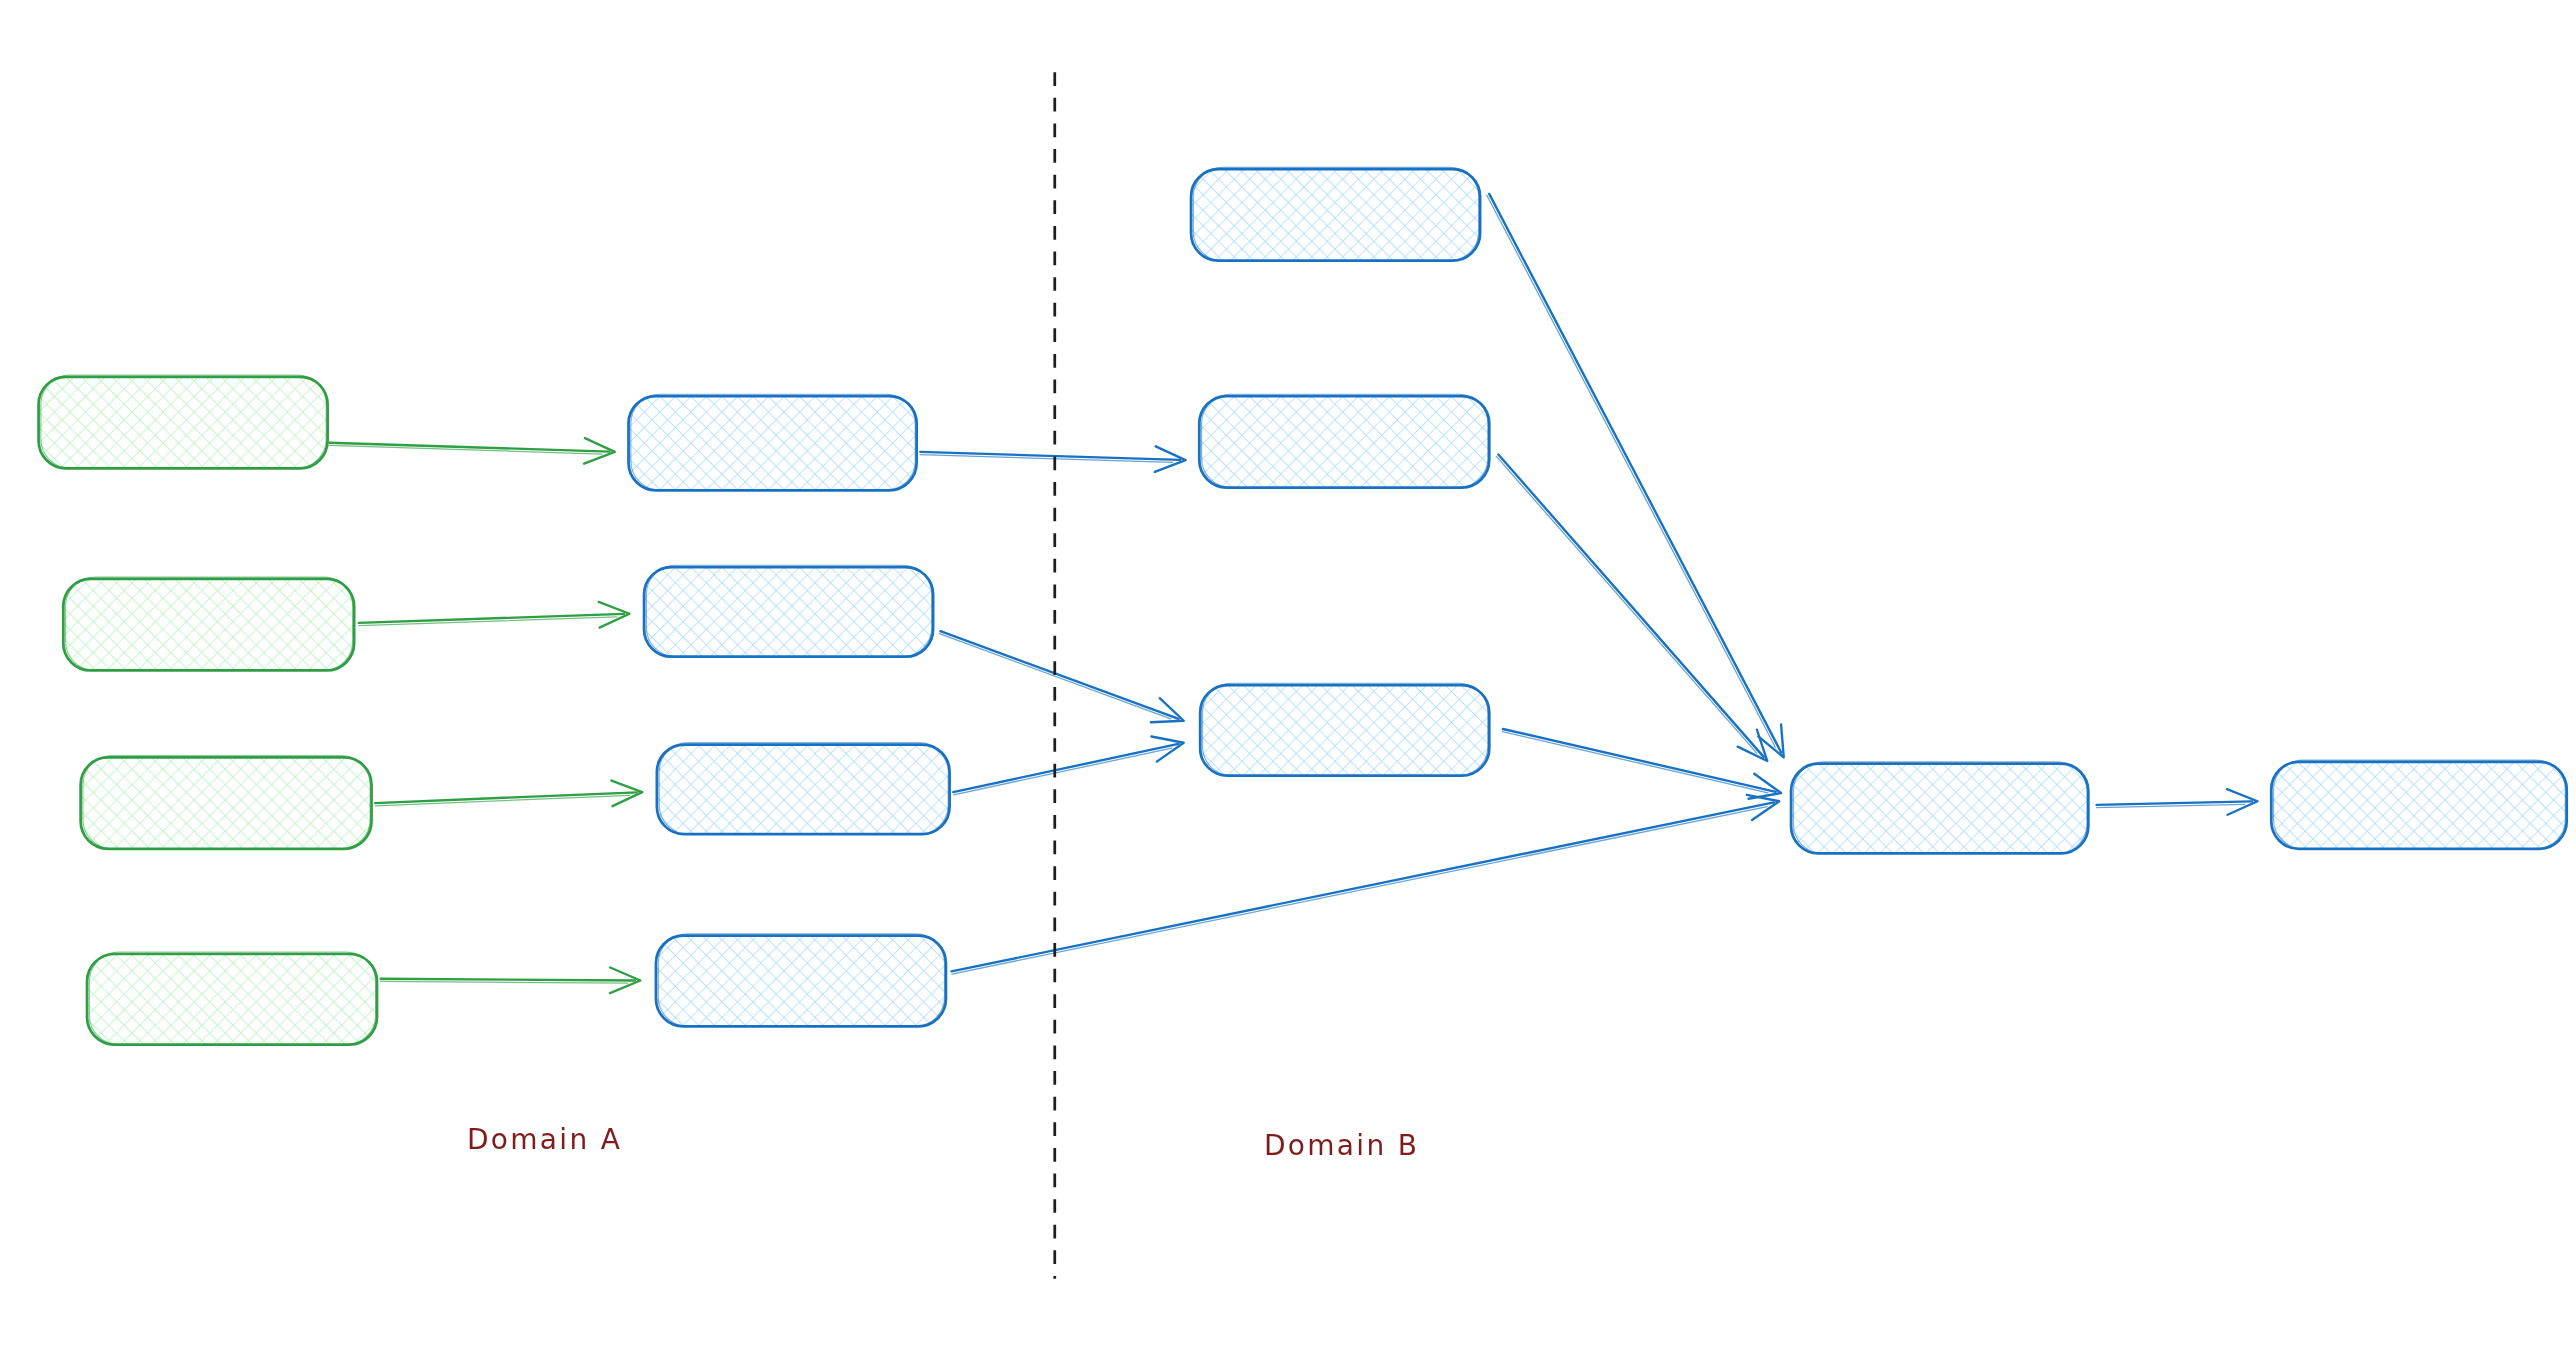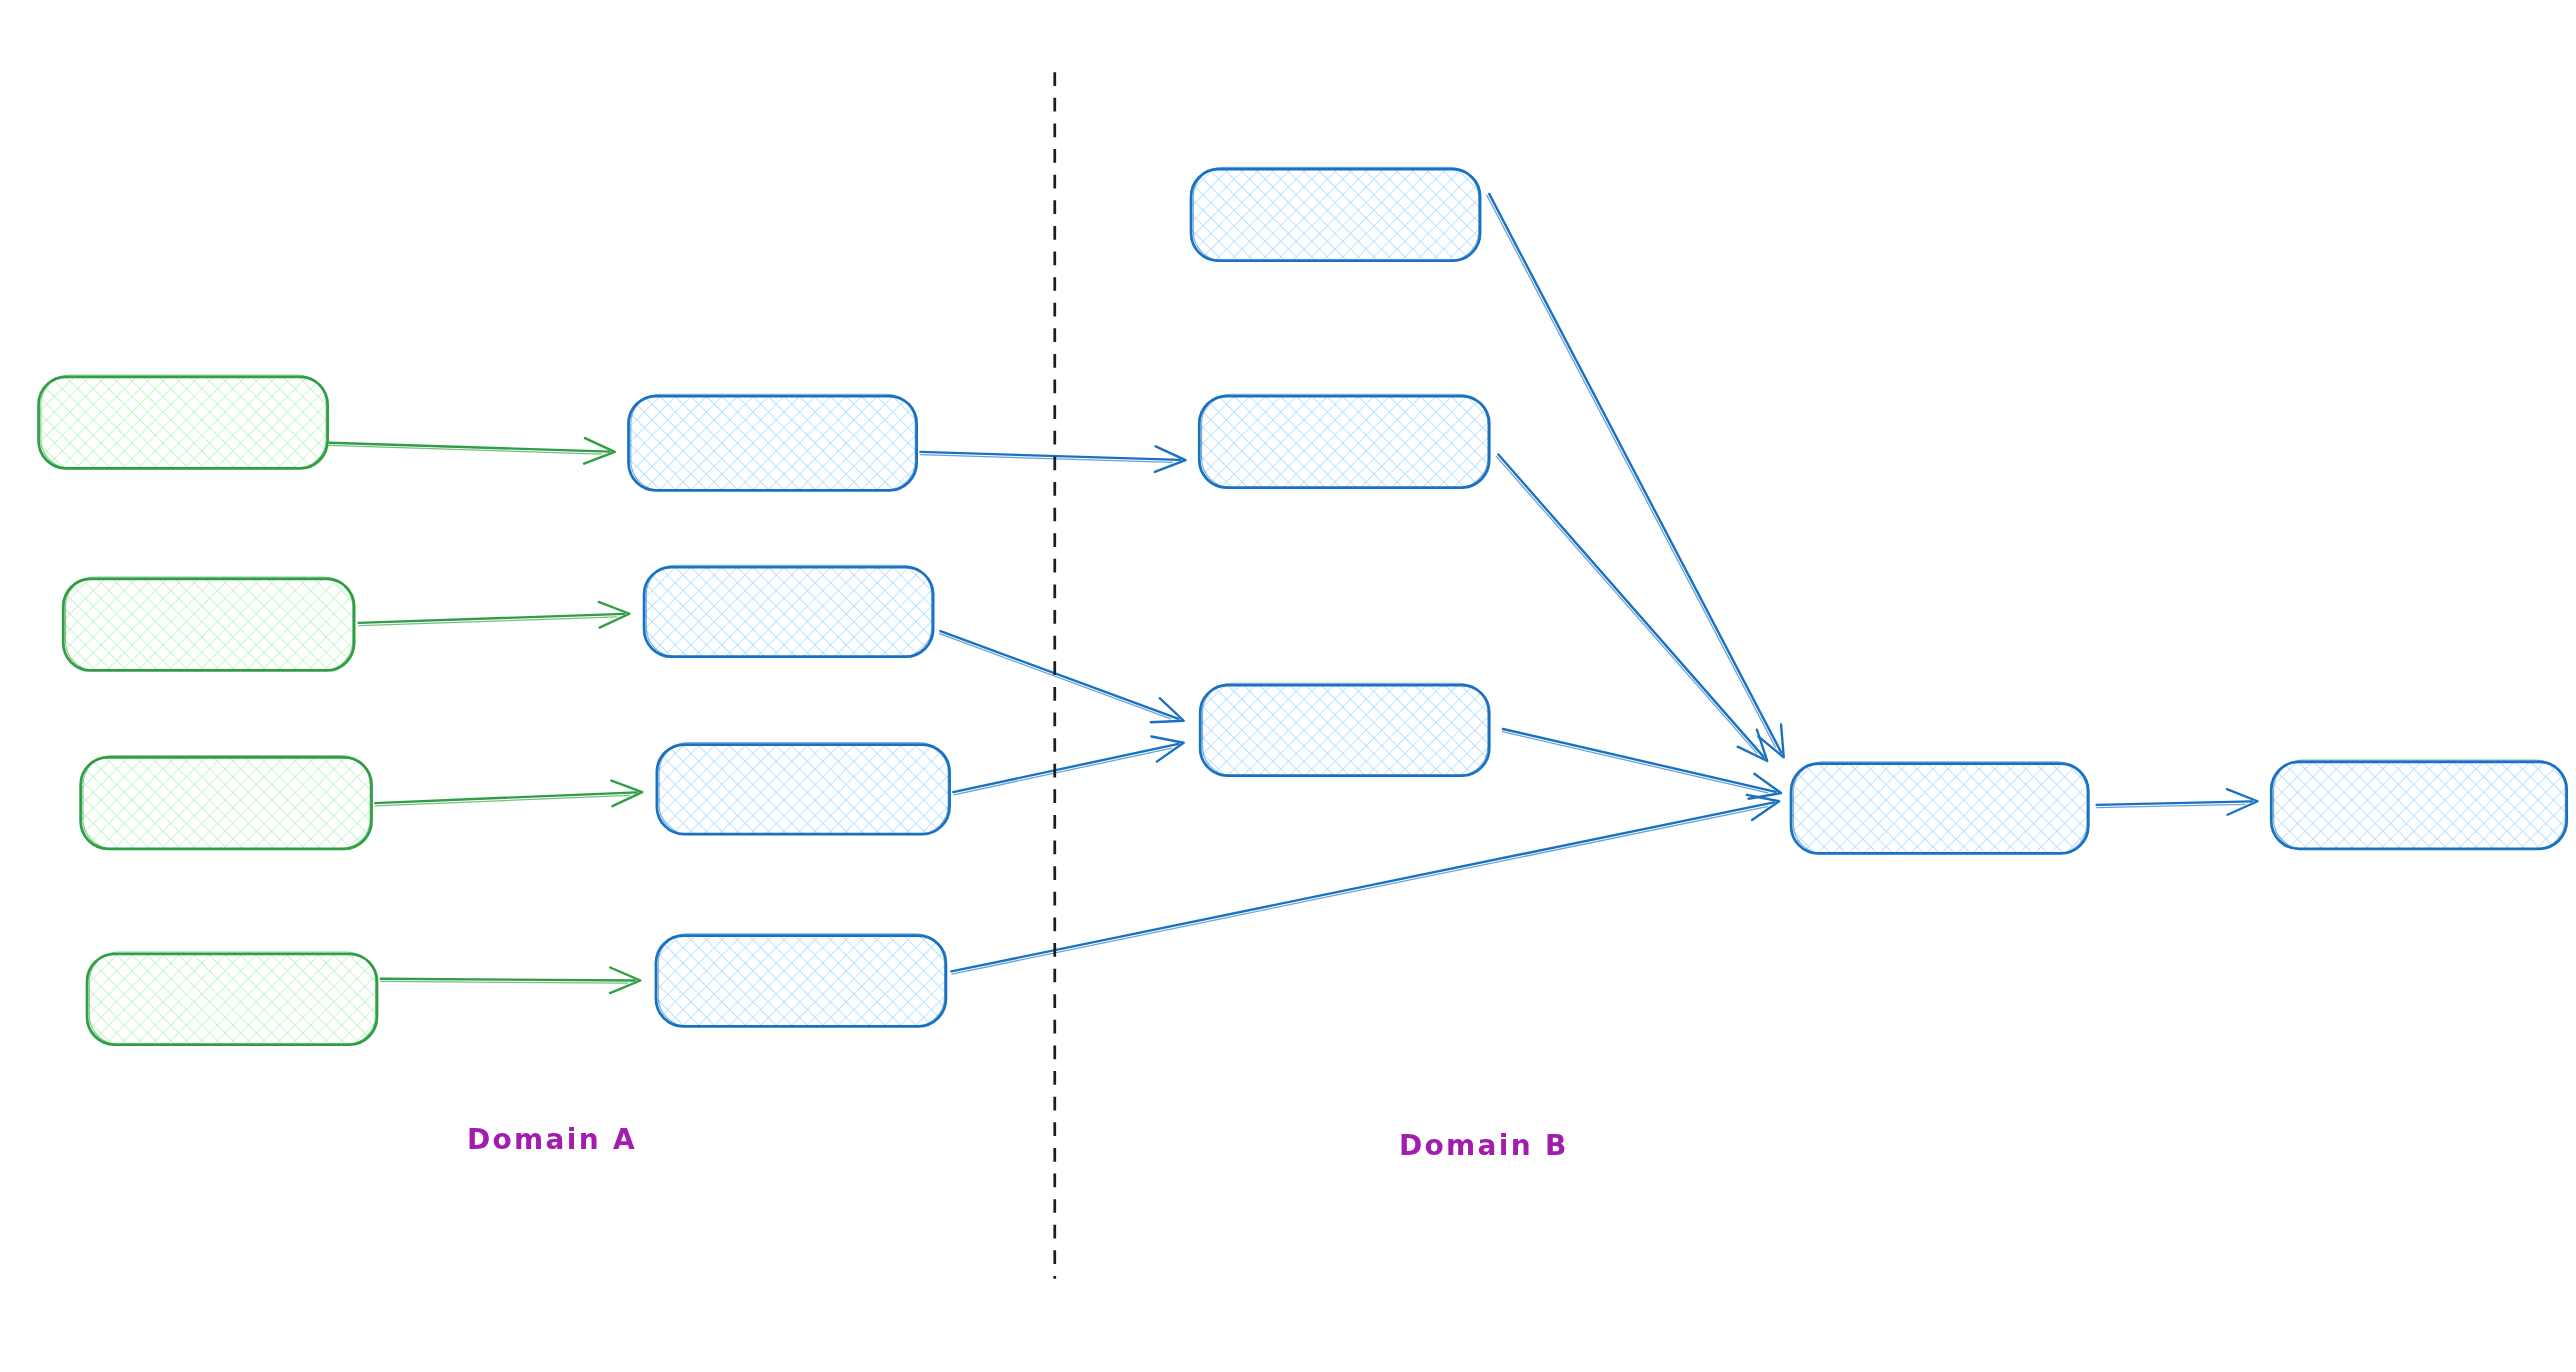--- a/index.html
+++ b/index.html
@@ -18,29 +18,29 @@
     background: #ffffff;
   }
   .stage svg {
     position: absolute;
     left: 0;
     top: 0;
     display: block;
   }
   .domain-label {
     position: absolute;
-    color: #a21caf;
+    color: #7f1d1d;
     font-size: 28px;
     letter-spacing: 2.3px;
-    font-weight: 700;
+    font-weight: 400;
     white-space: nowrap;
     user-select: none;
   }
   .label-a { left: 467px; top: 1123px; }
-  .label-b { left: 1399px; top: 1129px; }
+  .label-b { left: 1264px; top: 1129px; }
 </style>
 </head>
 <body>
 
 <div class="stage">
   <svg id="diagram" width="2576" height="1372" viewBox="0 0 2816 1500" xmlns="http://www.w3.org/2000/svg">
     <defs>
       <pattern id="hatch-green" patternUnits="userSpaceOnUse" width="12" height="12" patternTransform="rotate(45)">
         <path d="M0 0 H12 M0 0 V12" stroke="#b2f2bb" stroke-width="1.5" fill="none"></path>
       </pattern>

